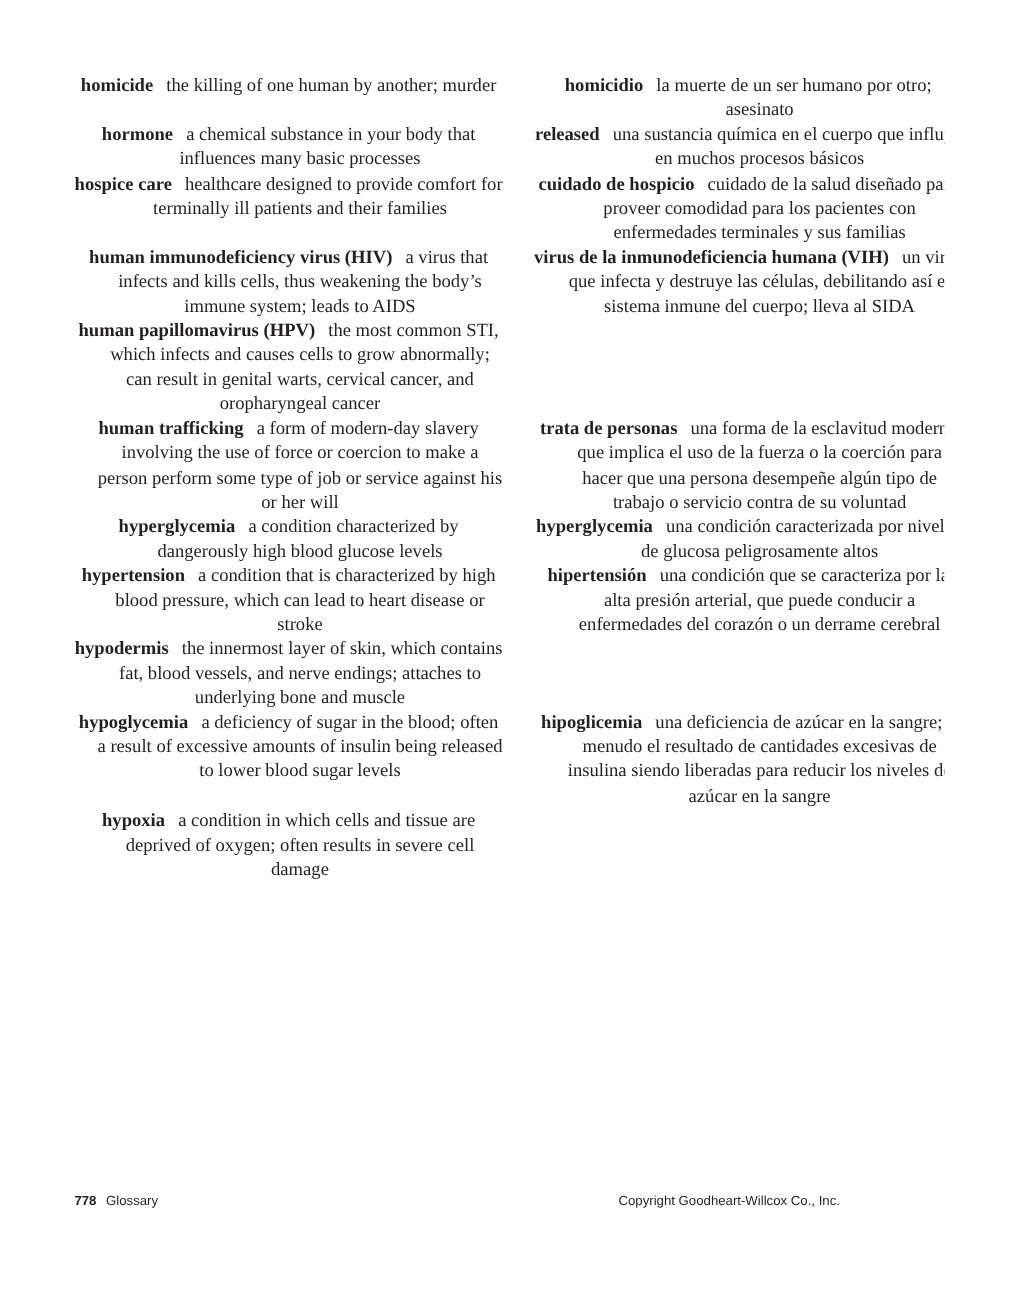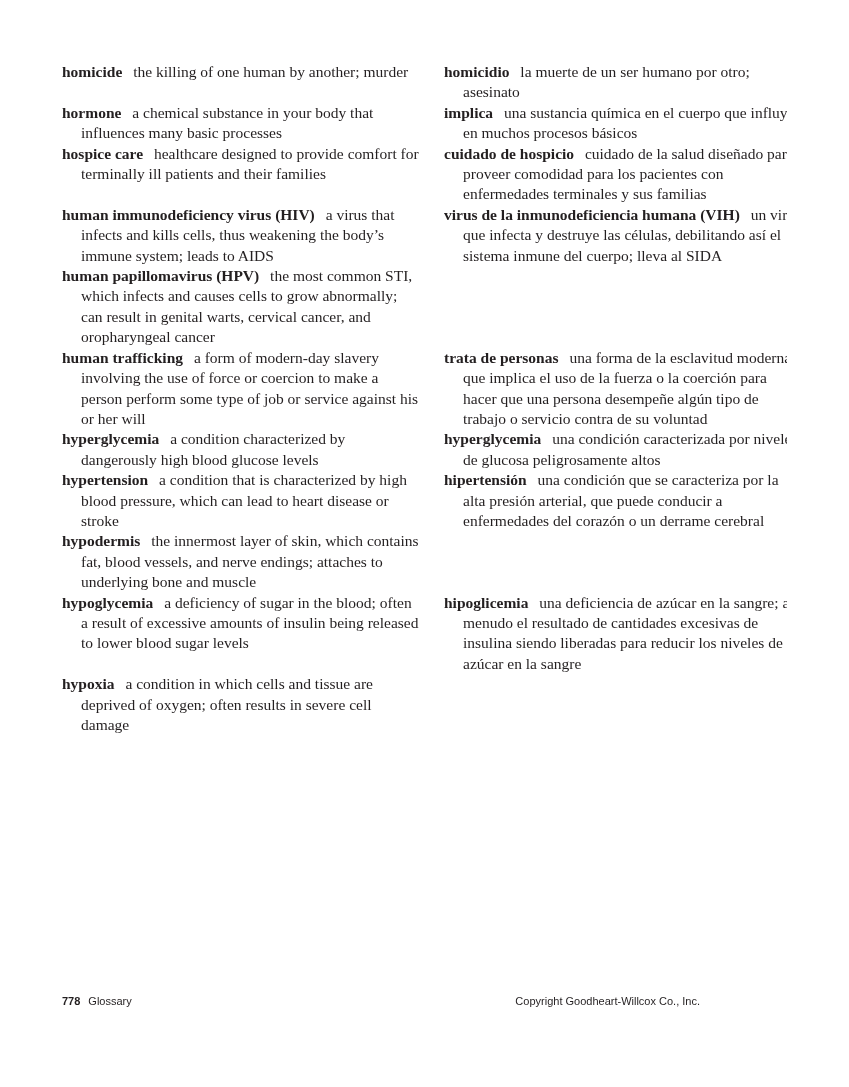--- a/index.html
+++ b/index.html
@@ -8,20 +8,21 @@
     background: #ffffff;
   }
   .page {
     position: relative;
     width: 787px;
     height: 1087px;
     background: #ffffff;
     font-family: "Liberation Serif", serif;
     color: #231f20;
     overflow: hidden;
+    text-align: center;
   }
   .glossary {
     position: absolute;
     top: 62px;
     left: 62px;
   }
   .row {
     display: flex;
     column-gap: 25px;
     align-items: flex-start;
@@ -62,21 +63,21 @@
 
   <div class="glossary">
 
     <div class="row">
       <p class="entry en"><b class="term">homicide</b><span class="def"> the killing of one human by another; murder</span></p>
       <p class="entry es"><b class="term">homicidio</b><span class="def"> la muerte de un ser humano por otro; asesinato</span></p>
     </div>
 
     <div class="row">
       <p class="entry en"><b class="term">hormone</b><span class="def"> a chemical substance in your body that influences many basic processes</span></p>
-      <p class="entry es"><b class="term">implica</b><span class="def"> una sustancia química en el cuerpo que influye en muchos procesos básicos</span></p>
+      <p class="entry es"><b class="term">released</b><span class="def"> una sustancia química en el cuerpo que influye en muchos procesos básicos</span></p>
     </div>
 
     <div class="row">
       <p class="entry en"><b class="term">hospice care</b><span class="def"> healthcare designed to provide comfort for terminally ill patients and their families</span></p>
       <p class="entry es"><b class="term">cuidado de hospicio</b><span class="def"> cuidado de la salud diseñado para proveer comodidad para los pacientes con enfermedades terminales y sus familias</span></p>
     </div>
 
     <div class="row">
       <p class="entry en"><b class="term">human immunodeficiency virus (HIV)</b><span class="def"> a virus that infects and kills cells, thus weakening the body’s immune system; leads to AIDS</span></p>
       <p class="entry es"><b class="term">virus de la inmunodeficiencia humana (VIH)</b><span class="def"> un virus que infecta y destruye las células, debilitando así el sistema inmune del cuerpo; lleva al SIDA</span></p>

